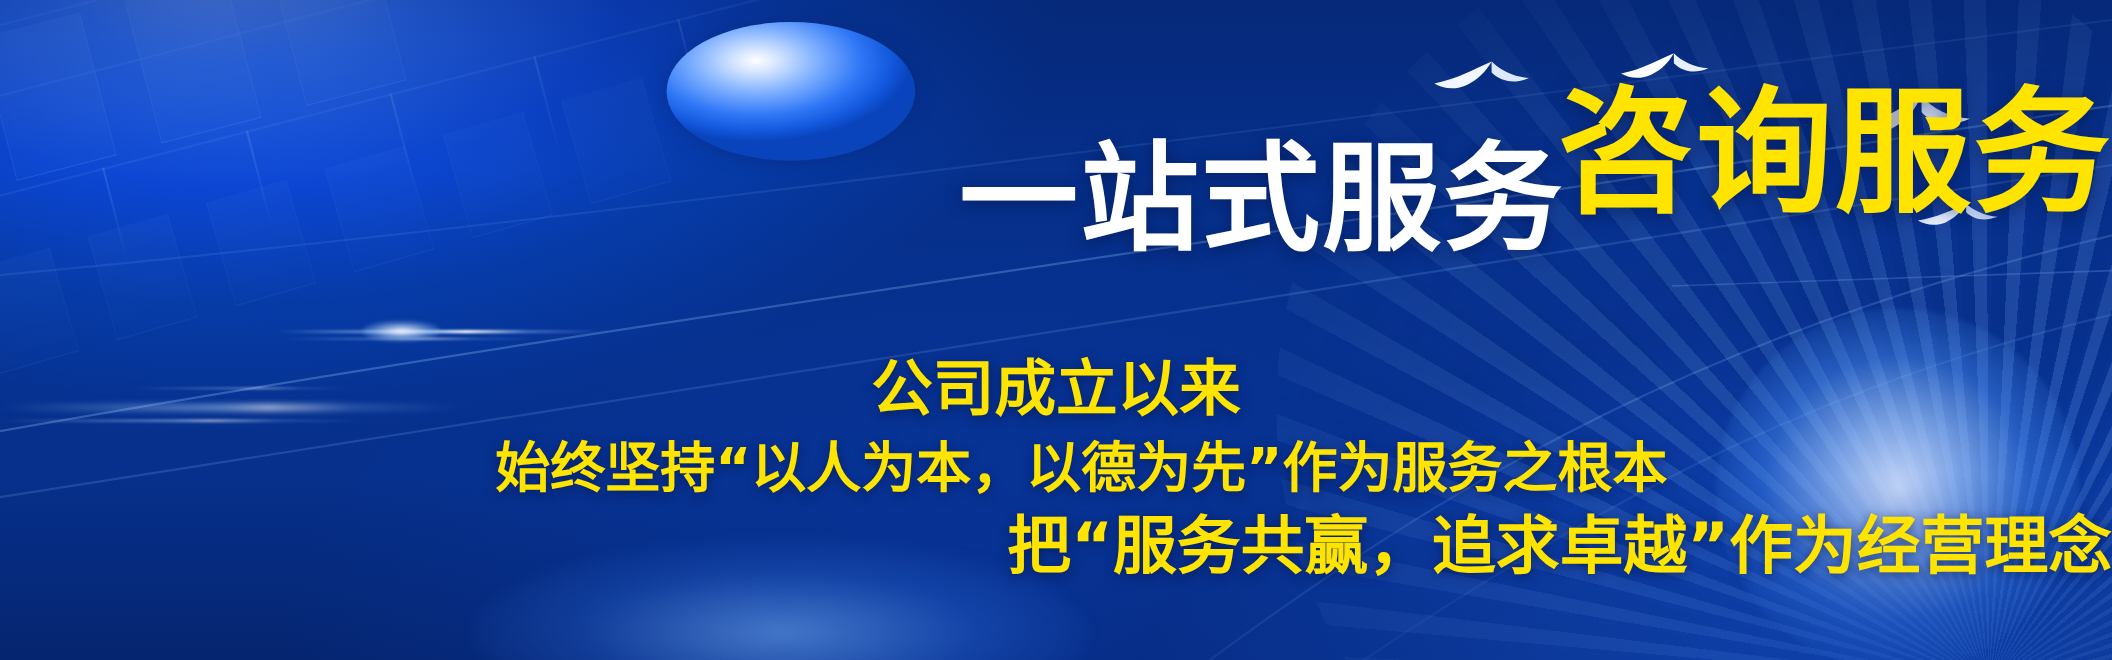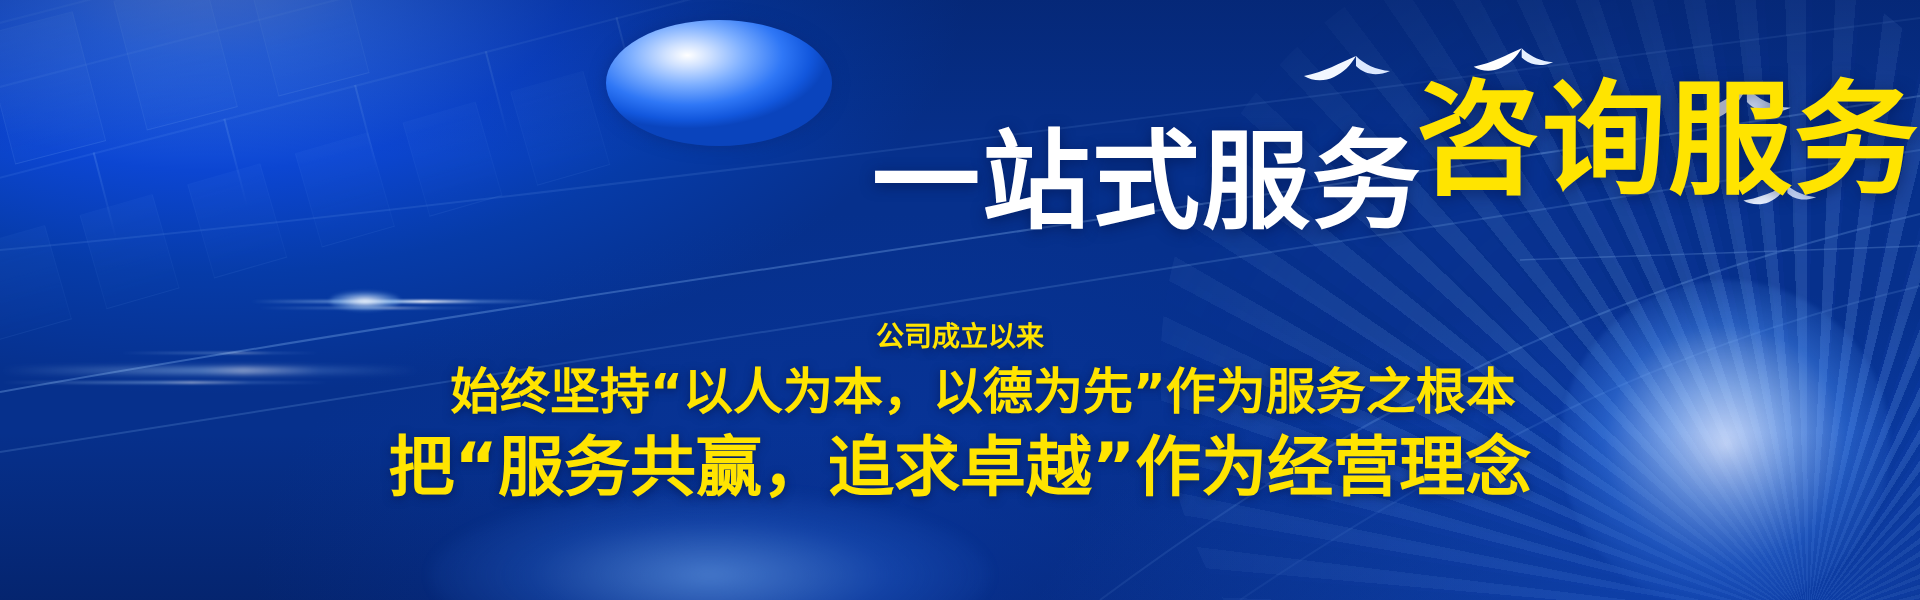--- a/index.html
+++ b/index.html
@@ -237,23 +237,23 @@
     text-align: center;
     color: #ffe400;
     font-weight: 700;
     line-height: 1.24;
     text-shadow: 0 2px 10px rgba(2,18,70,.6);
   }
   .copy .line {
     display: block;
     white-space: nowrap;
   }
-  .copy .line.l1 { font-size: 28px; }
+  .copy .line.l1 { font-size: 56px; }
   .copy .line.l2 { font-size: 50px; margin-top: 6px; padding-left: 46px; }
-  .copy .line.l3 { font-size: 66px; margin-top: 4px; }
+  .copy .line.l3 { font-size: 58px; margin-top: 4px; text-align: right; }
 
 </style>
 </head>
 <body>
 
 <div id="banner">
 
   <div class="bg-base"></div>
 
   <div class="filmstrip">

